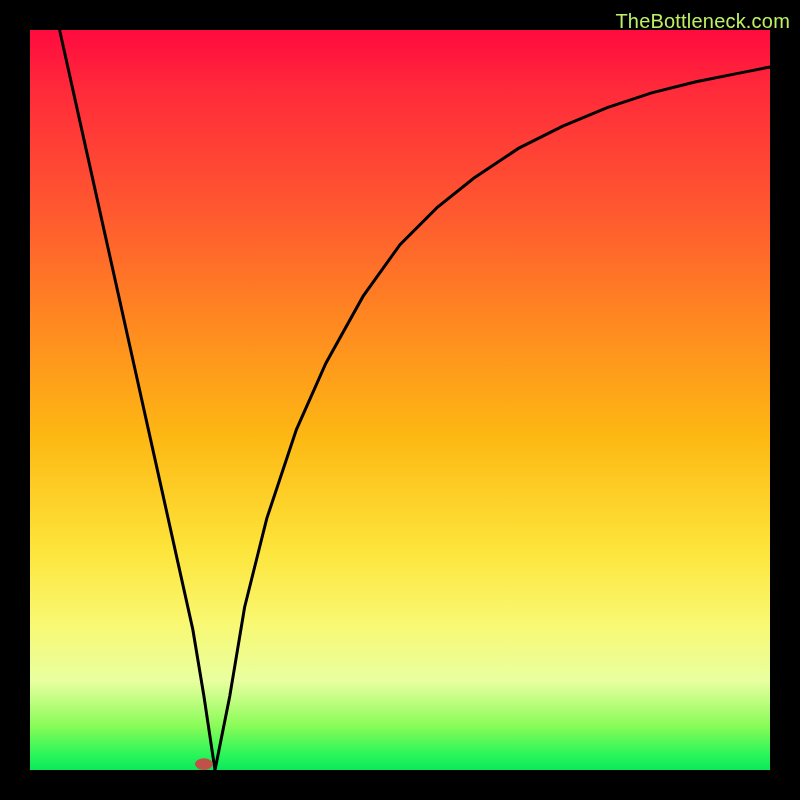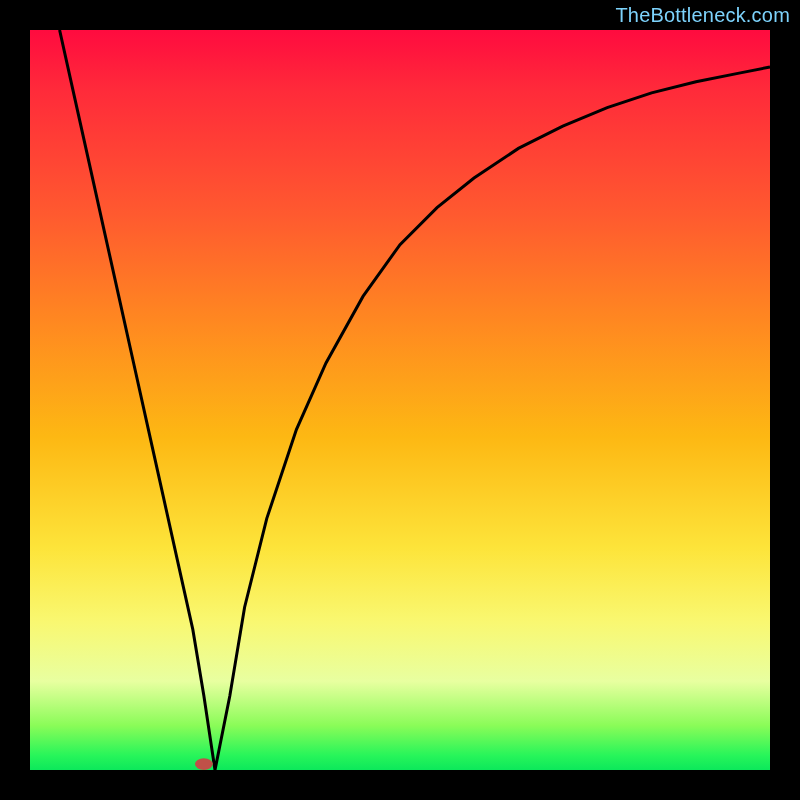--- a/index.html
+++ b/index.html
@@ -33,23 +33,23 @@
       #fde43a 70%,
       #f9f871 80%,
       #e8ffa0 88%,
       #8afc58 94%,
       #28f55a 98%,
       #0ce85b 100%
     );
   }
   .watermark {
     position: absolute;
-    top: 4px;
+    top: 10px;
     right: 10px;
-    color: #7dd3fc;
+    color: #bef264;
     font-size: 20px;
     letter-spacing: 0.2px;
     user-select: none;
   }
   svg.curve {
     position: absolute;
     left: 0;
     top: 0;
     width: 740px;
     height: 740px;

